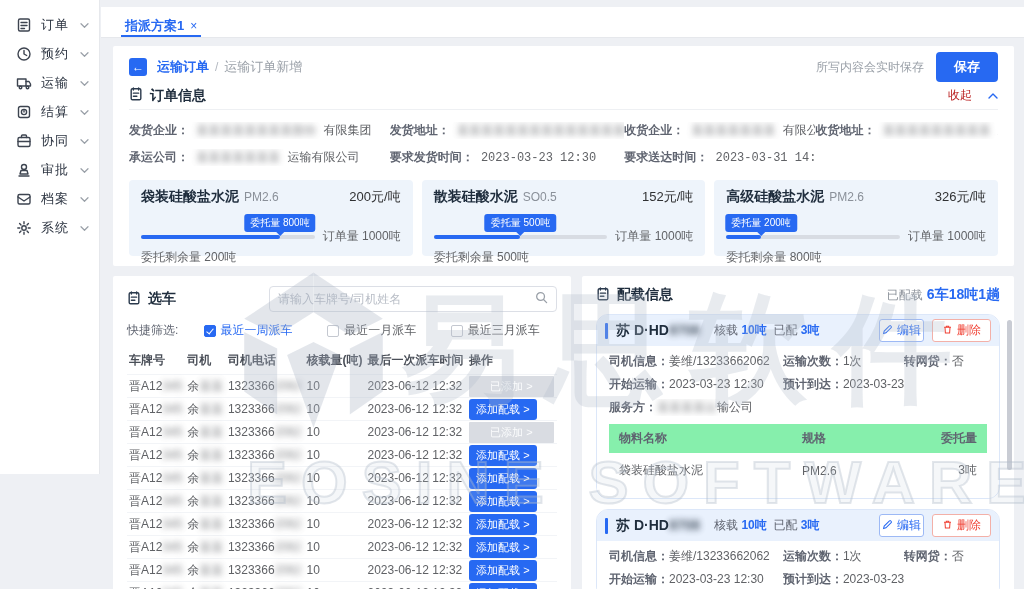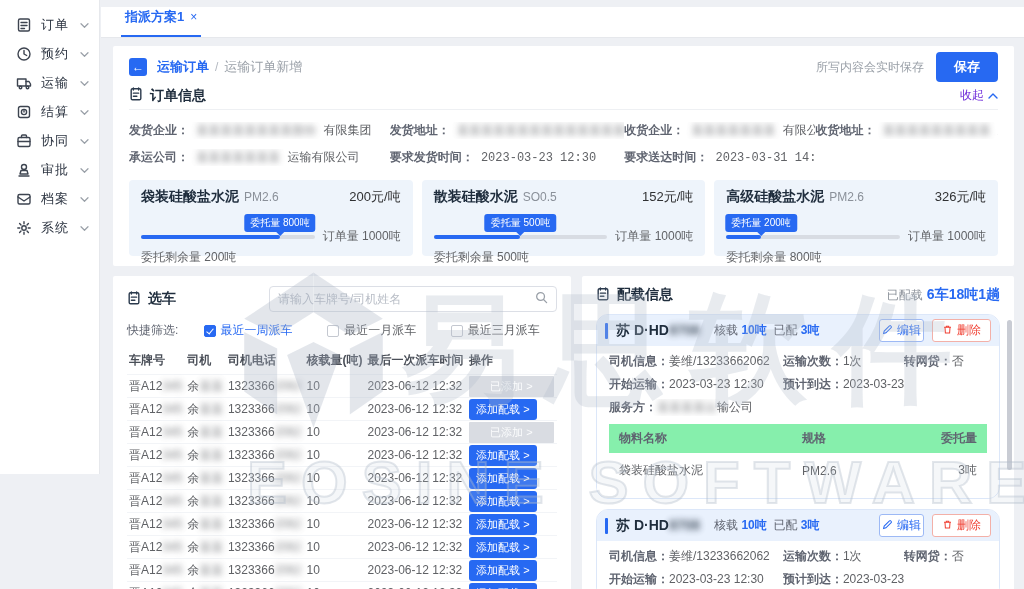--- a/index.html
+++ b/index.html
@@ -11,40 +11,40 @@
   .side-item { display:flex; align-items:center; height:29px; padding:0 10px 0 16px; cursor:pointer; }
   .side-item .s-ico { width:16px; height:16px; margin-right:9px; flex:none; display:flex; align-items:center; justify-content:center; }
   .side-item .s-label { font-size:13px; color:#2b3340; flex:1; letter-spacing:1px; }
   .side-item .s-chev { color:#9aa0a8; flex:none; }
   svg.lin { stroke:#3d4450; stroke-width:1.4; fill:none; stroke-linecap:round; stroke-linejoin:round; }
 
   
   .main { position:absolute; left:101px; top:0; right:0; height:589px; }
   .tabstrip-gap { height:7px; background:#eef0f4; }
   .tabbar { height:31px; background:#fff; border-bottom:1px solid #e6e8ec; display:flex; align-items:flex-end; padding-left:20px; }
-  .tab { color:#2769f2; font-size:13px; font-weight:bold; padding:6px 4px 9px 4px; border-bottom:2px solid #2769f2; display:flex; align-items:center; gap:6px; cursor:pointer; }
+  .tab { color:#2769f2; font-size:13px; font-weight:bold; padding:6px 4px 0 4px; border-bottom:2px solid #2769f2; display:flex; align-items:center; gap:6px; cursor:pointer; }
   .tab .tab-close { font-weight:normal; font-size:12px; cursor:pointer; }
 
   .content { position:relative; padding:8px 10px 0 12px; height:551px; }
 
   .panel { background:#fff; border-radius:2px; }
   .top-panel { padding:8px 16px 10px 16px; margin-bottom:10px; }
 
   .crumb-row { display:flex; align-items:center; height:26px; }
   .back-btn { width:18px; height:18px; background:#2769f2; border-radius:3px; color:#fff; font-size:12px; display:flex; align-items:center; justify-content:center; cursor:pointer; margin-right:10px; }
   .crumb-link { color:#2769f2; font-size:13px; font-weight:bold; cursor:pointer;font-family:Liberation Mono, monospace; }
   .crumb-sep { color:#b3b8c0; margin:0 6px; }
   .crumb-cur { color:#9aa0a8; font-size:13px; }
   .crumb-right { margin-left:auto; display:flex; align-items:center; gap:12px; }
   .autosave { color:#9aa0a8; font-size:12px; }
   .save-btn { background:#2769f2; color:#fff; border:none; border-radius:4px; font-size:13px; font-weight:bold; padding:6px 18px; cursor:pointer; }
 
   .sec-title-row { display:flex; align-items:center; height:28px; border-bottom:1px solid #eef0f3; margin-top:2px; }
   .sec-title { display:flex; align-items:center; gap:7px; font-size:14px; font-weight:bold; color:#1f2d3d; }
-  .collapse { margin-left:auto; color:#6d28d9; font-size:12px; display:flex; align-items:center; gap:4px; cursor:pointer; }
+  .collapse { margin-left:auto; color:#b91c1c; font-size:12px; display:flex; align-items:center; gap:16px; cursor:pointer; }
 
   .fields { display:grid; grid-template-columns:30% 27% 22% 21%; row-gap:10px; margin-top:12px; font-size:12px;font-family:Liberation Mono, monospace; }
   .field { white-space:nowrap; overflow:hidden; }
   .f-label { color:#5f6470; font-weight:bold; }
   .f-value { color:#606266; }
   .blur { filter:blur(3px); opacity:.8; }
 
   .prod-row { display:flex; gap:9px; margin-top:14px; }
   .prod-card { flex:1; background:#eef4fb; border-radius:4px; padding:8px 12px 8px 12px; height:76px; position:relative; }
   .p-head { display:flex; align-items:baseline; }

